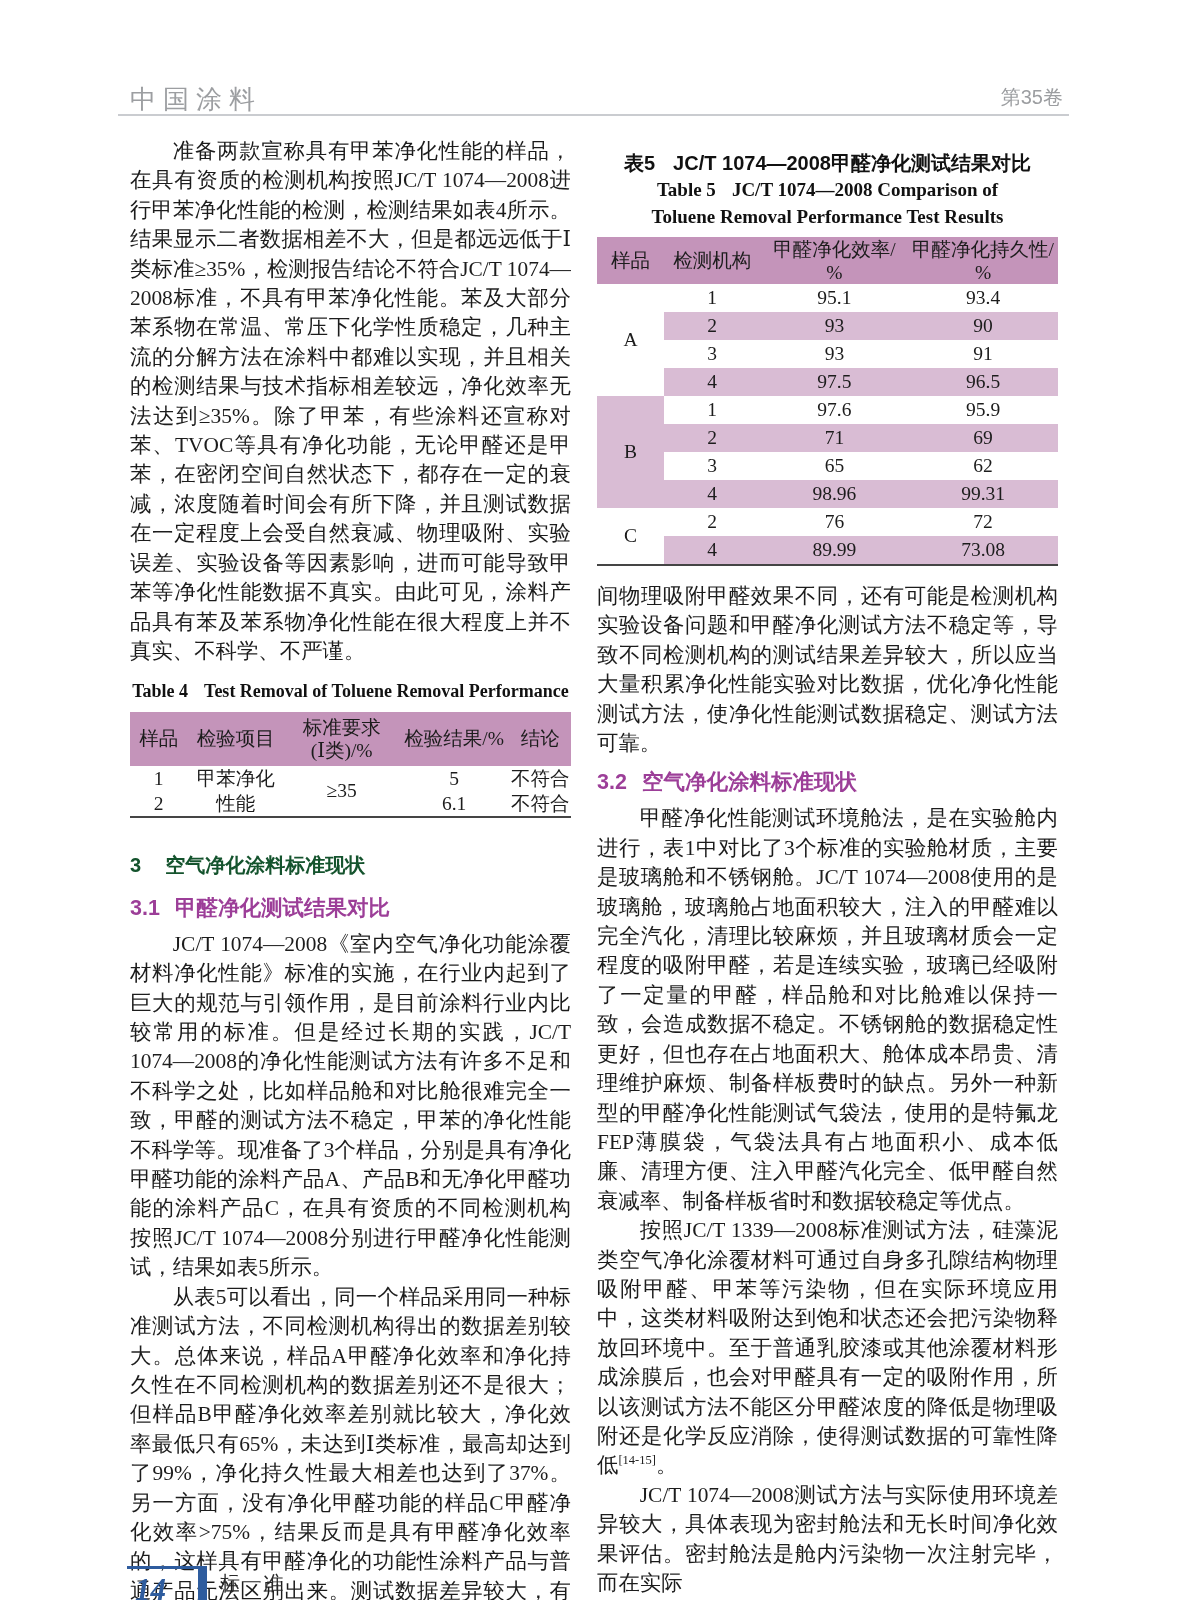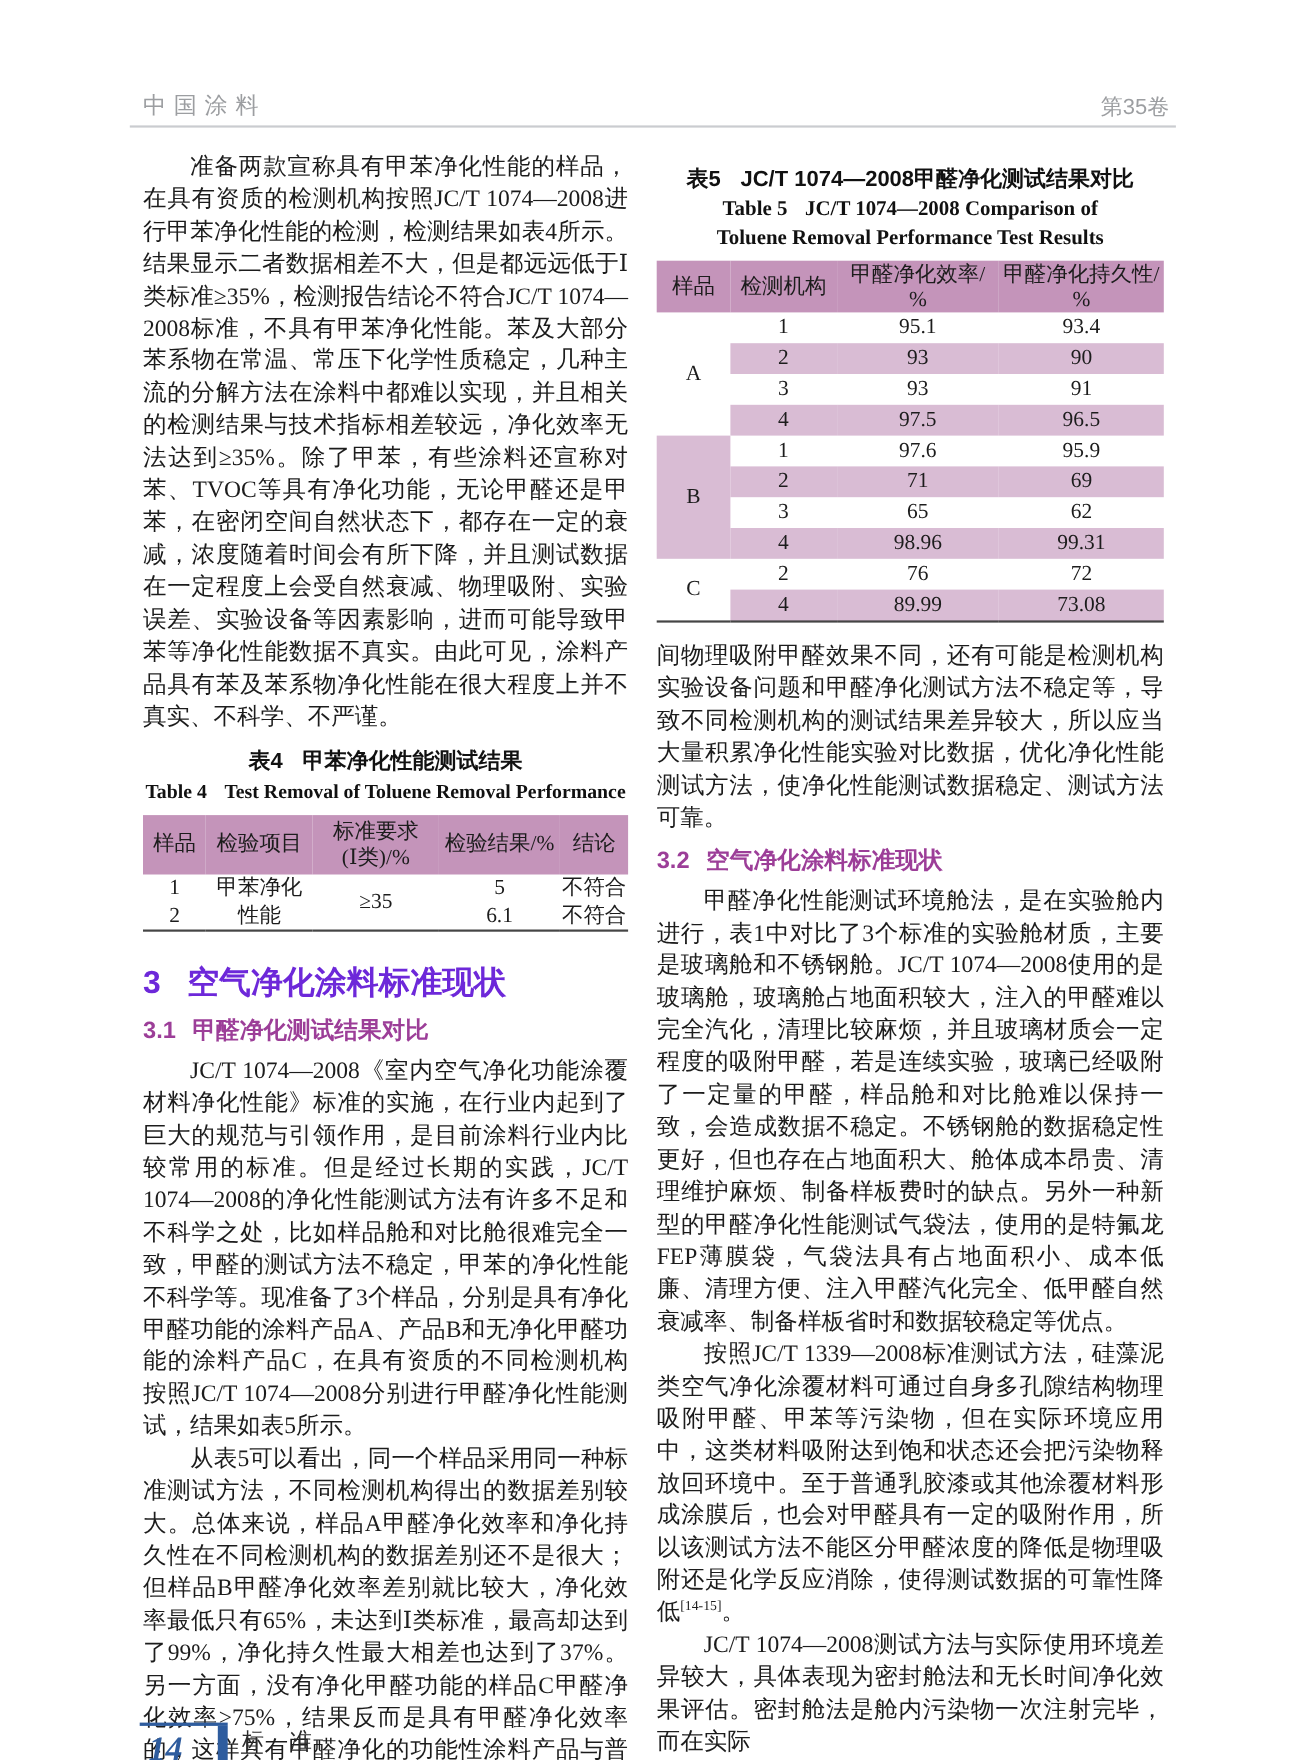--- a/index.html
+++ b/index.html
@@ -6,42 +6,42 @@
   .page {
     position:relative; width:1187px; height:1600px; margin:0 auto;
     background:#ffffff; overflow:hidden;
     font-family:"Liberation Serif","DejaVu Serif",serif;
     color:#1c1c1c;
   }
   
   .hdr-journal {
     position:absolute; left:130px; top:82px;
     font-family:"Liberation Sans","DejaVu Sans",sans-serif;
-    font-size:21px; color:#9c9ea1; letter-spacing:7px;
+    font-size:26px; color:#9c9ea1; letter-spacing:7px;
   }
   .hdr-volume {
     position:absolute; right:124px; top:84px;
     font-family:"Liberation Sans","DejaVu Sans",sans-serif;
     font-size:20px; color:#9c9ea1;
   }
   .hdr-rule { position:absolute; left:118px; top:114px; width:951px; height:2px; background:#caccd0; }
 
   
   .col { position:absolute; top:137px; font-size:21.4px; line-height:29.4px;
          text-align:justify; text-justify:inter-ideograph; }
   .col-left  { left:130px; width:441px; }
   .col-right { left:597px; width:461px; }
   p { margin:0; }
   .indent { text-indent:2em; }
   sup.ref { font-size:12.5px; line-height:0; }
 
   
   h2.sec {
     font-family:"Liberation Sans","DejaVu Sans",sans-serif;
-    color:#6d28d9; font-size:29px; font-weight:bold;
+    color:#14532d; font-size:20px; font-weight:bold;
     margin:30px 0 12px 0; line-height:34px; text-align:left;
   }
   h2.sec .num { margin-right:24px; }
   h3.subsec {
     font-family:Liberation Sans, sans-serif;
     color:#9c3e98; font-size:21.5px; font-weight:bold;
     margin:8px 0 8px 0; line-height:28px; text-align:left;
   }
   h3.subsec .num { margin-right:15px; }
 
@@ -89,23 +89,20 @@
 
   <div class="hdr-journal">中国涂料</div>
   <div class="hdr-volume">第35卷</div>
   <div class="hdr-rule"></div>
 
   <div class="col col-left">
 
     <p class="indent">准备两款宣称具有甲苯净化性能的样品，在具有资质的检测机构按照JC/T 1074—2008进行甲苯净化性能的检测，检测结果如表4所示。结果显示二者数据相差不大，但是都远远低于Ⅰ类标准≥35%，检测报告结论不符合JC/T 1074—2008标准，不具有甲苯净化性能。苯及大部分苯系物在常温、常压下化学性质稳定，几种主流的分解方法在涂料中都难以实现，并且相关的检测结果与技术指标相差较远，净化效率无法达到≥35%。除了甲苯，有些涂料还宣称对苯、TVOC等具有净化功能，无论甲醛还是甲苯，在密闭空间自然状态下，都存在一定的衰减，浓度随着时间会有所下降，并且测试数据在一定程度上会受自然衰减、物理吸附、实验误差、实验设备等因素影响，进而可能导致甲苯等净化性能数据不真实。由此可见，涂料产品具有苯及苯系物净化性能在很大程度上并不真实、不科学、不严谨。</p>
 
     <div class="tbl-block t4">
-      <div class="tbl-title-cn">
-        <span>表4</span><span class="gap">甲苯净化性能测试结果</span>
-      </div>
       <div class="tbl-title-en">
         <span class="tbl-title-en-inner"><span>Table 4</span><span class="gap">Test Removal of Toluene Removal Performance</span></span>
       </div>
       <table class="tbl t4tbl">
         <colgroup>
             <col style="width:13%">
             <col style="width:22%">
             <col style="width:26%">
             <col style="width:25%">
             <col style="width:14%">

